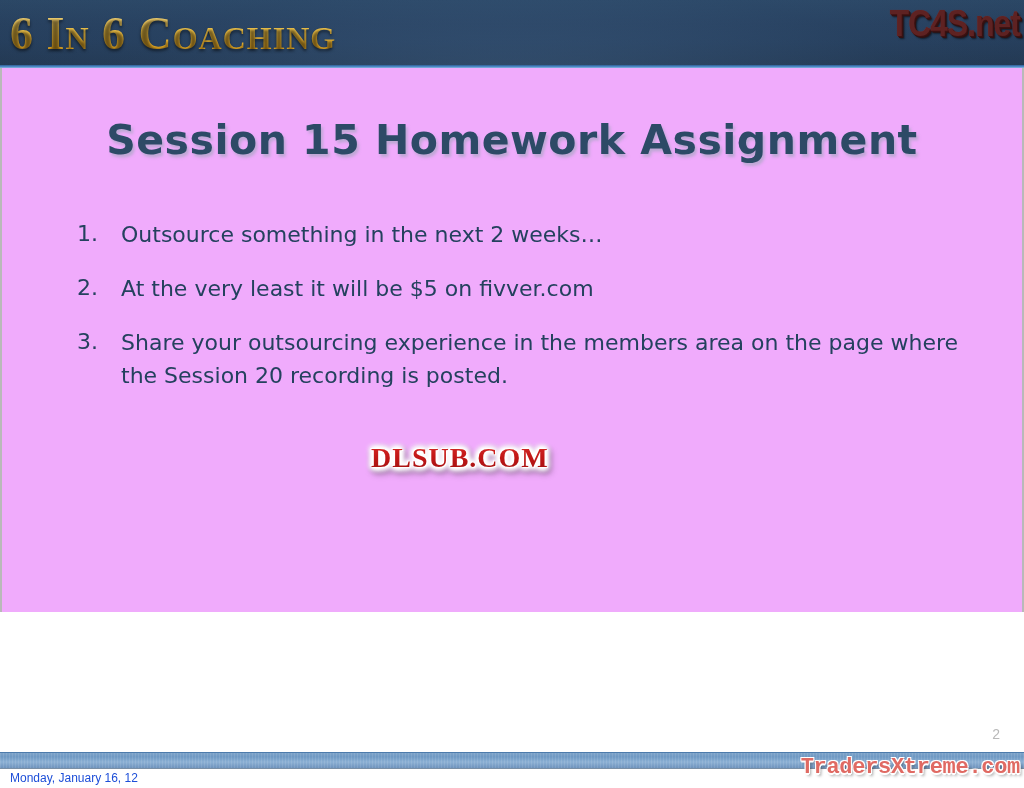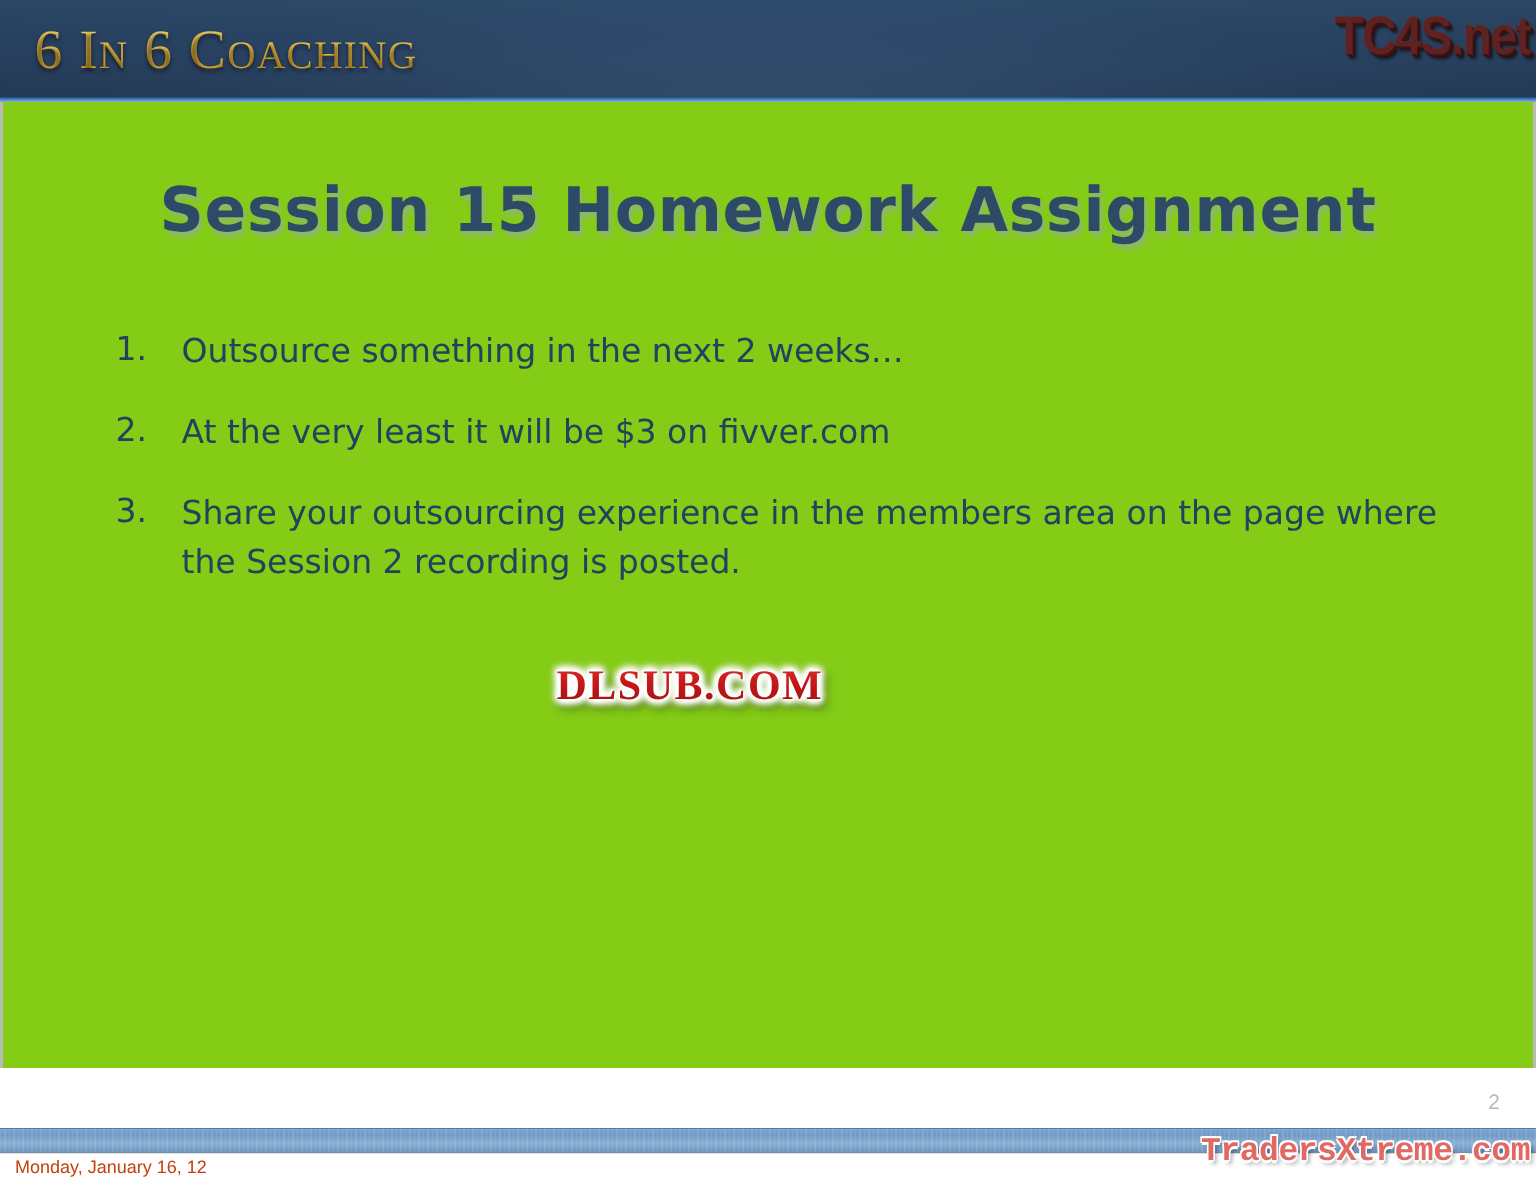--- a/index.html
+++ b/index.html
@@ -46,27 +46,27 @@
     left: -10%;
     top: -80px;
     width: 120%;
     height: 170px;
     background: radial-gradient(ellipse at 50% 100%, rgba(90,130,175,0.30) 0%, rgba(60,95,140,0.10) 45%, rgba(0,0,0,0) 72%);
     pointer-events: none;
   }
 
   .brand-title {
     position: absolute;
-    left: 23px;
+    left: 10px;
     top: 8px;
     font-family: "Liberation Serif", "DejaVu Serif", serif;
-    font-size: 37px;
+    font-size: 46px;
     line-height: 52px;
     font-variant: small-caps;
-    font-weight: 400;
+    font-weight: 700;
     letter-spacing: 1px;
     color: #f0c24a;
     background: linear-gradient(180deg, #fde39a 0%, #f5c94e 38%, #e9ab23 78%, #f3d07a 100%);
     -webkit-background-clip: text;
     background-clip: text;
     -webkit-text-fill-color: transparent;
     text-shadow: 0 2px 3px rgba(0,0,0,0.55);
     white-space: nowrap;
   }
 
@@ -90,22 +90,22 @@
       0 0 1px #7a3030;
     white-space: nowrap;
   }
 
   
   .slide-body {
     position: absolute;
     left: 0;
     top: 68px;
     width: 1024px;
-    height: 644px;
-    background: #84cc16;
+    height: 544px;
+    background: #f0abfc;
     border-left: 2px solid #b9b9b9;
     border-right: 2px solid #b9b9b9;
     box-sizing: border-box;
     overflow: hidden;
   }
 
   .slide-title {
     position: absolute;
     left: 0;
     top: 48px;
@@ -208,21 +208,21 @@
     width: 1024px;
     height: 19px;
     background: #ffffff;
   }
   .footer-date {
     position: absolute;
     left: 10px;
     top: 771px;
     font-family: "Liberation Sans", sans-serif;
     font-size: 12px;
-    color: #c2410c;
+    color: #1d4ed8;
     white-space: nowrap;
   }
 
   .footer-logo {
     position: absolute;
     right: 4px;
     top: 753px;
     font-family: Liberation Mono, monospace;
     font-size: 22px;
     line-height: 30px;
@@ -256,26 +256,26 @@
 
     <div class="content-list">
 
       <div class="list-row">
         <div class="list-num">1.</div>
         <div class="list-text">Outsource something in the next 2 weeks…</div>
       </div>
 
       <div class="list-row">
         <div class="list-num">2.</div>
-        <div class="list-text">At the very least it will be $3 on fivver.com</div>
+        <div class="list-text">At the very least it will be $5 on fivver.com</div>
       </div>
 
       <div class="list-row">
         <div class="list-num">3.</div>
-        <div class="list-text">Share your outsourcing experience in the members area on the page where the Session 2 recording is posted.</div>
+        <div class="list-text">Share your outsourcing experience in the members area on the page where the Session 20 recording is posted.</div>
       </div>
 
     </div>
 
     <div class="watermark">DLSUB.COM</div>
 
   </div>
 
   <div class="page-number">2</div>
 

